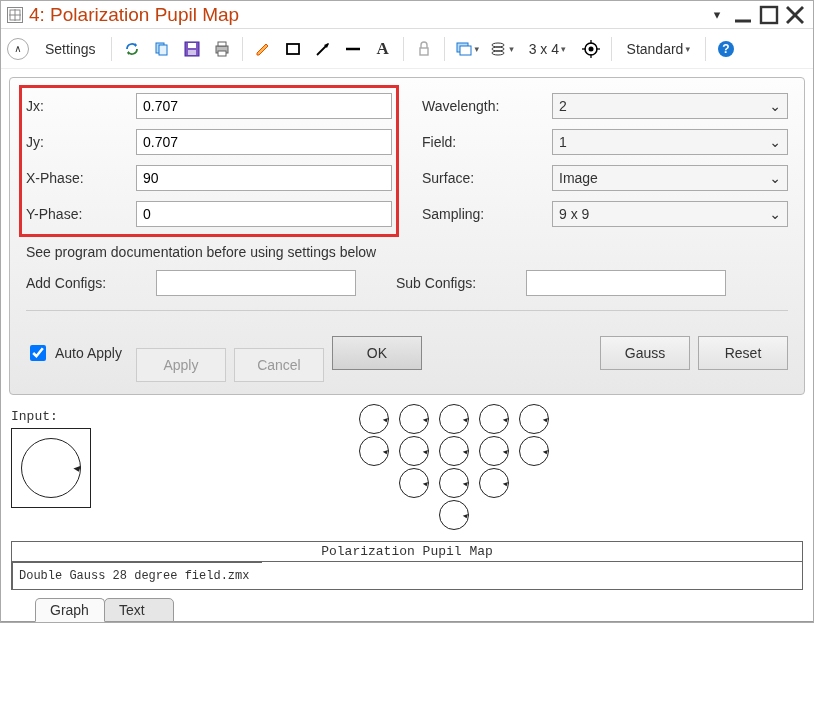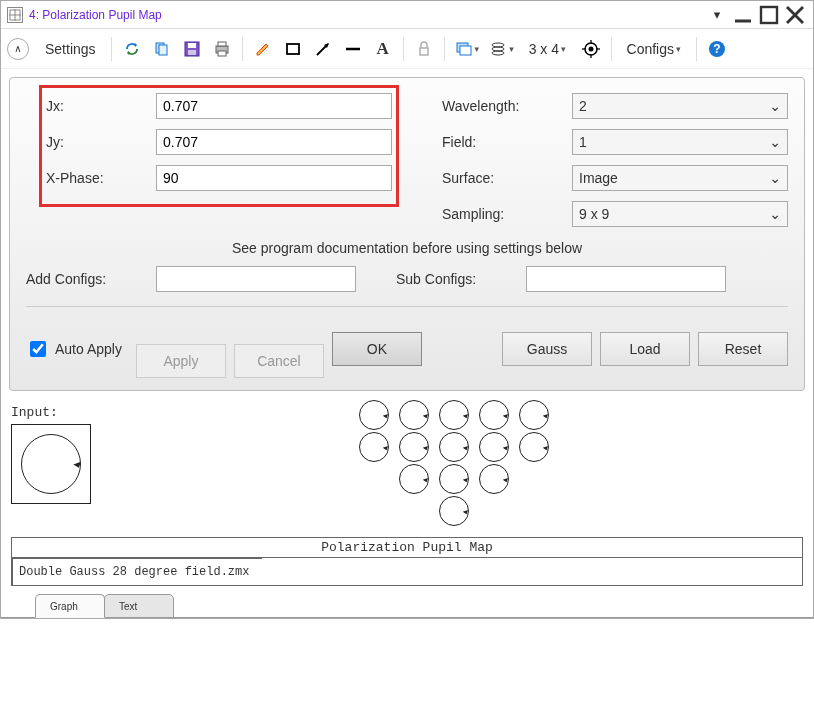--- a/index.html
+++ b/index.html
@@ -14,21 +14,21 @@
   .window { border: 1px solid #aaa; width: 814px; }
   .titlebar {
     display: flex; align-items: center; height: 28px;
     padding: 0 6px; background: #fff; border-bottom: 1px solid #ddd;
   }
   .titlebar .appicon {
     width: 16px; height: 16px; border: 1px solid #888; margin-right: 6px;
     display: flex; align-items: center; justify-content: center;
   }
   .titlebar .appicon svg { width: 12px; height: 12px; }
-  .titlebar .title { flex: 1; font-size: 12px; color: #6d28d9; }
+  .titlebar .title { flex: 1; font-size: 19px; color: #c2410c; }
   .titlebar .wbtn {
     width: 24px; height: 20px; display: flex; align-items: center;
     justify-content: center; margin-left: 2px; color: #333; cursor: pointer;
   }
   .toolbar {
     display: flex; align-items: center; height: 40px;
     padding: 0 6px; gap: 4px; background: #fff; border-bottom: 1px solid #eee;
   }
   .tbtn {
     height: 28px; min-width: 26px; display: flex; align-items: center;
@@ -43,37 +43,37 @@
     width: 22px; height: 22px; border: 1px solid #aaa; border-radius: 50%;
     display: flex; align-items: center; justify-content: center; margin-right: 4px;
   }
   .content { padding: 8px; }
   .settings-panel {
     border: 1px solid #bbb; border-radius: 4px;
     background: linear-gradient(to bottom, #fdfdfd 0%, #e8e8e8 100%);
     padding: 14px 16px 12px 16px;
   }
   .grid2 { display: flex; gap: 30px; }
-  .col { flex: 1; margin-left: 20px; }
+  .col { flex: 1; }
   .frow { display: flex; align-items: center; margin-bottom: 8px; height: 28px; }
   .flabel { width: 110px; font-size: 14px; }
   .finput {
     flex: 1; height: 26px; border: 1px solid #aaa; background: #fff;
     padding: 0 6px; font-size: 14px;
   }
   .fselect {
     flex: 1; height: 26px; border: 1px solid #aaa; background: #f5f5f5;
     display: flex; align-items: center; justify-content: space-between;
     padding: 0 6px; font-size: 14px; cursor: pointer;
   }
   .highlight-box {
     border: 3px solid #e03030; padding: 4px;
     margin: -7px -7px 3px -7px;
   }
-  .doc-note { text-align: center; font-size: 14px; color: #333; margin: 4px 0 10px 0; }
+  .doc-note { text-align: left; font-size: 14px; color: #333; margin: 4px 0 10px 0; }
   .crow { display: flex; align-items: center; gap: 10px; }
   .crow .finput { flex: 0 0 200px; }
   .hr { height: 1px; background: #ccc; margin: 14px 0 12px 0; }
   .btnrow { display: flex; align-items: center; gap: 8px; }
   .btn {
     height: 34px; width: 90px; border: 1px solid #aaa;
     background: linear-gradient(to bottom, #f4f4f4, #e3e3e3);
     font-size: 14px; cursor: pointer; display: flex; align-items: center; justify-content: center;
   }
   .btn.primary { background: linear-gradient(to bottom, #e9e9e9, #d3d3d3); border: 1px solid #888; }
@@ -109,21 +109,21 @@
     width: 250px; border-left: 1px solid #666; display: flex; flex-direction: column;
   }
   .report-right .top { flex: 1; border-bottom: 1px solid #666; }
   .report-right .bot {
     font-family: Liberation Mono, monospace; font-size: 12px; padding: 6px;
   }
   .tabs { display: flex; align-items: flex-end; padding: 0 0 0 34px; height: 28px; }
   .tab {
     height: 24px; min-width: 70px; padding: 0 14px; border: 1px solid #999;
     border-top-left-radius: 5px; border-top-right-radius: 5px;
-    display: flex; align-items: center; font-size: 10px; margin-right: -1px;
+    display: flex; align-items: center; font-size: 14px; margin-right: -1px;
     background: #e6e6e6; cursor: pointer;
   }
   .tab.active { background: #fafafa; border-bottom: 1px solid #fafafa; z-index: 2; }
   .tabline { height: 1px; background: #999; margin-top: -1px; }
 </style>
 </head>
 <body>
 
 <div class="window">
 
@@ -246,21 +246,21 @@
           <circle cx="9" cy="9" r="6" fill="none" stroke="#000" stroke-width="1.5"></circle>
           <circle cx="9" cy="9" r="2.5" fill="#000"></circle>
           <line x1="9" y1="0" x2="9" y2="4" stroke="#000" stroke-width="1.3"></line>
           <line x1="9" y1="14" x2="9" y2="18" stroke="#000" stroke-width="1.3"></line>
           <line x1="0" y1="9" x2="4" y2="9" stroke="#000" stroke-width="1.3"></line>
           <line x1="14" y1="9" x2="18" y2="9" stroke="#000" stroke-width="1.3"></line>
         </svg>
     </div>
     <div class="sep"></div>
     <div class="tbtn tbtn-text">
-        <span>Configs</span>
+        <span>Standard</span>
         <span class="chev">▾</span>
       </div>
     <div class="sep"></div>
     <div class="tbtn">
       <svg viewBox="0 0 18 18">
           <circle cx="9" cy="9" r="8" fill="#1976d2"></circle>
           <text x="9" y="13" text-anchor="middle" fill="#fff" font-size="12" font-weight="bold">?</text>
         </svg>
     </div>
   </div>
@@ -276,20 +276,24 @@
               <input class="finput" value="0.707" style="">
             </div>
             <div class="frow">
               <div class="flabel">Jy:</div>
               <input class="finput" value="0.707" style="">
             </div>
             <div class="frow">
               <div class="flabel">X-Phase:</div>
               <input class="finput" value="90" style="">
             </div>
+            <div class="frow" style="margin-bottom:2px">
+              <div class="flabel">Y-Phase:</div>
+              <input class="finput" value="0" style="">
+            </div>
           </div>
         </div>
         <div class="col">
           <div class="frow">
             <div class="flabel" style="width:130px">Wavelength:</div>
             <div class="fselect">
                 <span>2</span>
                 <span>⌄</span>
               </div>
           </div>
@@ -332,21 +336,20 @@
       <div class="btnrow">
         <label class="chk">
           <input type="checkbox" checked="" style="">
           <span>Auto Apply</span>
         </label>
         <div class="btn disabled">Apply</div>
         <div class="btn disabled">Cancel</div>
         <div class="btn primary">OK</div>
         <div class="spacer"></div>
         <div class="btn">Gauss</div>
-        <div class="btn">Load</div>
         <div class="btn">Reset</div>
       </div>
     </div>
   </div>
 
   <div class="pupil-area">
     <div class="input-block">
       <div class="input-label">Input:</div>
       <div class="input-box">
         <div class="circ" style="width:60px;height:60px">

